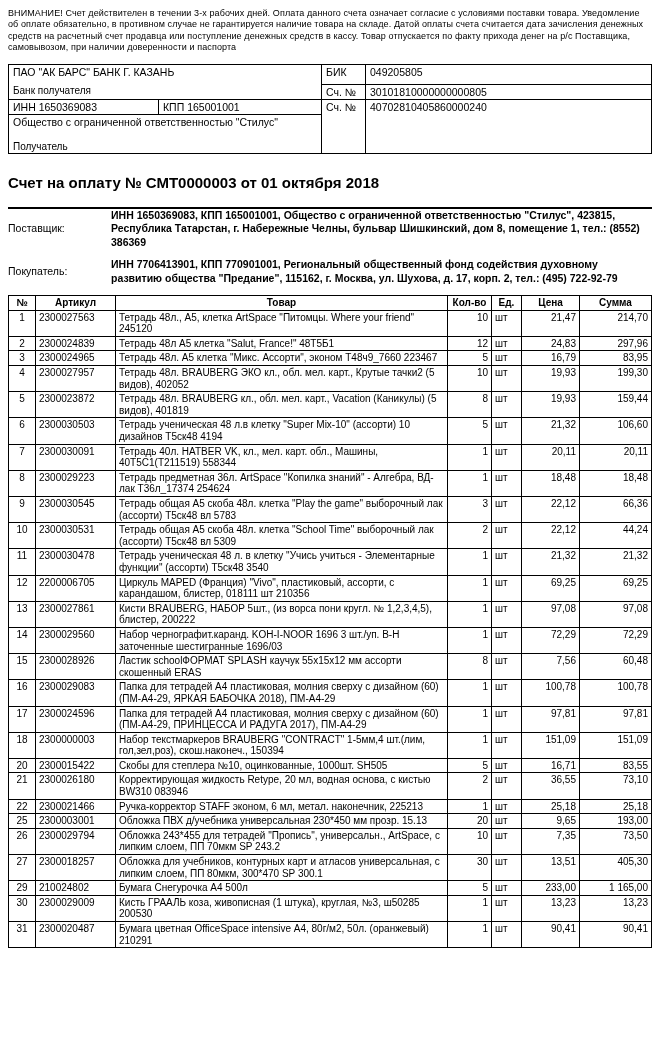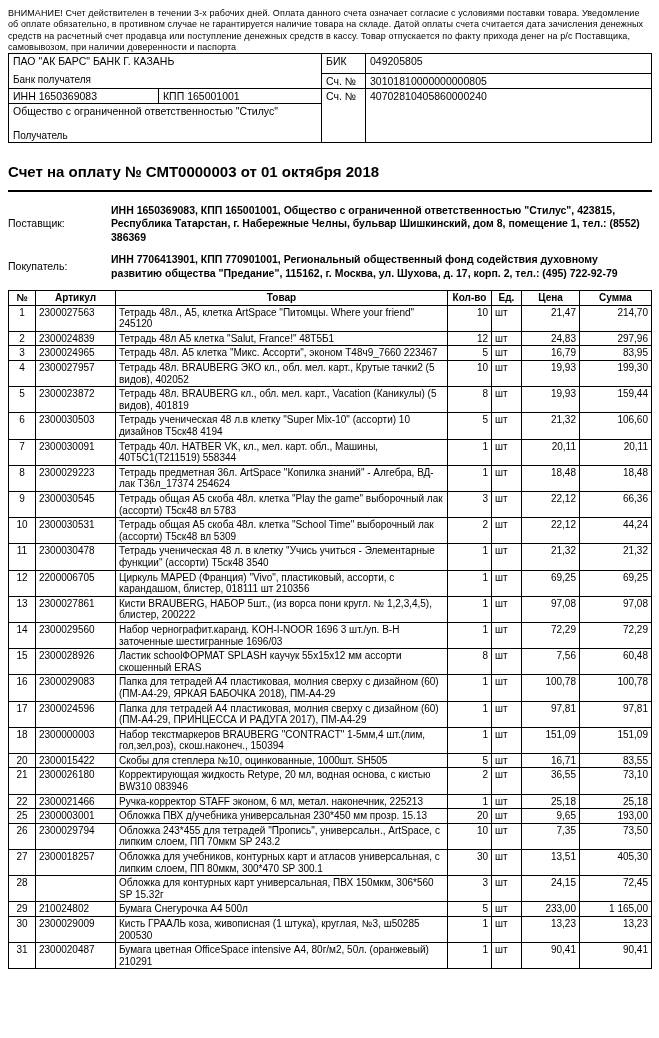--- a/index.html
+++ b/index.html
@@ -1,33 +1,33 @@
 <!DOCTYPE html>
 <html><head>
 <meta charset="utf-8">
 <style>
   * { margin:0; padding:0; box-sizing:border-box; }
   html,body { width:659px; height:1038px; overflow:hidden; background:#ffffff;
     font-family:"Liberation Sans", sans-serif; color:#000; }
   .page { padding:8px 7px 0 8px; }
 
-  .warning { font-size:9px; line-height:1.25; letter-spacing:0.1px; }
+  .warning { font-size:9px; line-height:1.25; margin-bottom:11px; letter-spacing:0.1px; }
 
   table { border-collapse:collapse; }
 
   .bank-table { width:100%; table-layout:fixed; font-size:10.5px; }
   .bank-table td { border:1px solid #000; padding:1px 4px; vertical-align:top; }
   .bank-table td.caption { font-size:10px; padding-top:0; }
   .bank-table td.no-bottom { border-bottom:none; }
   .bank-table td.no-top { border-top:none; }
   .bank-table td.tall { height:20px; }
   .bank-table td.rec { height:26px;margin-left:24px; }
 
-  .title { margin-top:20px; font-size:15px; font-weight:bold; padding-bottom:10px;
-    border-bottom:2px solid #000; margin-bottom:12px; }
+  .title { margin-top:20px; font-size:15px; font-weight:bold; padding-bottom:16px;
+    border-bottom:2px solid #000; }
 
   .party { display:flex; align-items:center; margin-bottom:9px; font-size:10.5px; line-height:1.3; }
   .party .lbl { width:103px; flex:0 0 103px; align-self:center; }
   .party .txt { font-weight:bold; flex:1; padding-right:4px; }
 
   .items { width:100%; table-layout:fixed; font-size:10px; margin-top:4px; }
   .items th, .items td { border:1px solid #000; padding:1px 3px; vertical-align:top; line-height:1.16; }
   .items th { font-weight:bold; text-align:center; height:15px; vertical-align:middle; }
   .items td.a-c { text-align:center; }
   .items td.a-r { text-align:right; }
@@ -318,29 +318,20 @@
         <tr>
           <td class="a-c">27</td>
           <td class="a-l">2300018257</td>
           <td class="a-l">Обложка для учебников, контурных карт и атласов универсальная, с липким слоем, ПП 80мкм, 300*470 SP 300.1</td>
           <td class="a-r">30</td>
           <td class="a-l">шт</td>
           <td class="a-r">13,51</td>
           <td class="a-r">405,30</td>
         </tr>
         <tr>
-          <td class="a-c">28</td>
-          <td class="a-l"></td>
-          <td class="a-l">Обложка для контурных карт универсальная, ПВХ 150мкм, 306*560 SP 15.32г</td>
-          <td class="a-r">3</td>
-          <td class="a-l">шт</td>
-          <td class="a-r">24,15</td>
-          <td class="a-r">72,45</td>
-        </tr>
-        <tr>
           <td class="a-c">29</td>
           <td class="a-l">210024802</td>
           <td class="a-l">Бумага Снегурочка А4 500л</td>
           <td class="a-r">5</td>
           <td class="a-l">шт</td>
           <td class="a-r">233,00</td>
           <td class="a-r">1 165,00</td>
         </tr>
         <tr>
           <td class="a-c">30</td>

